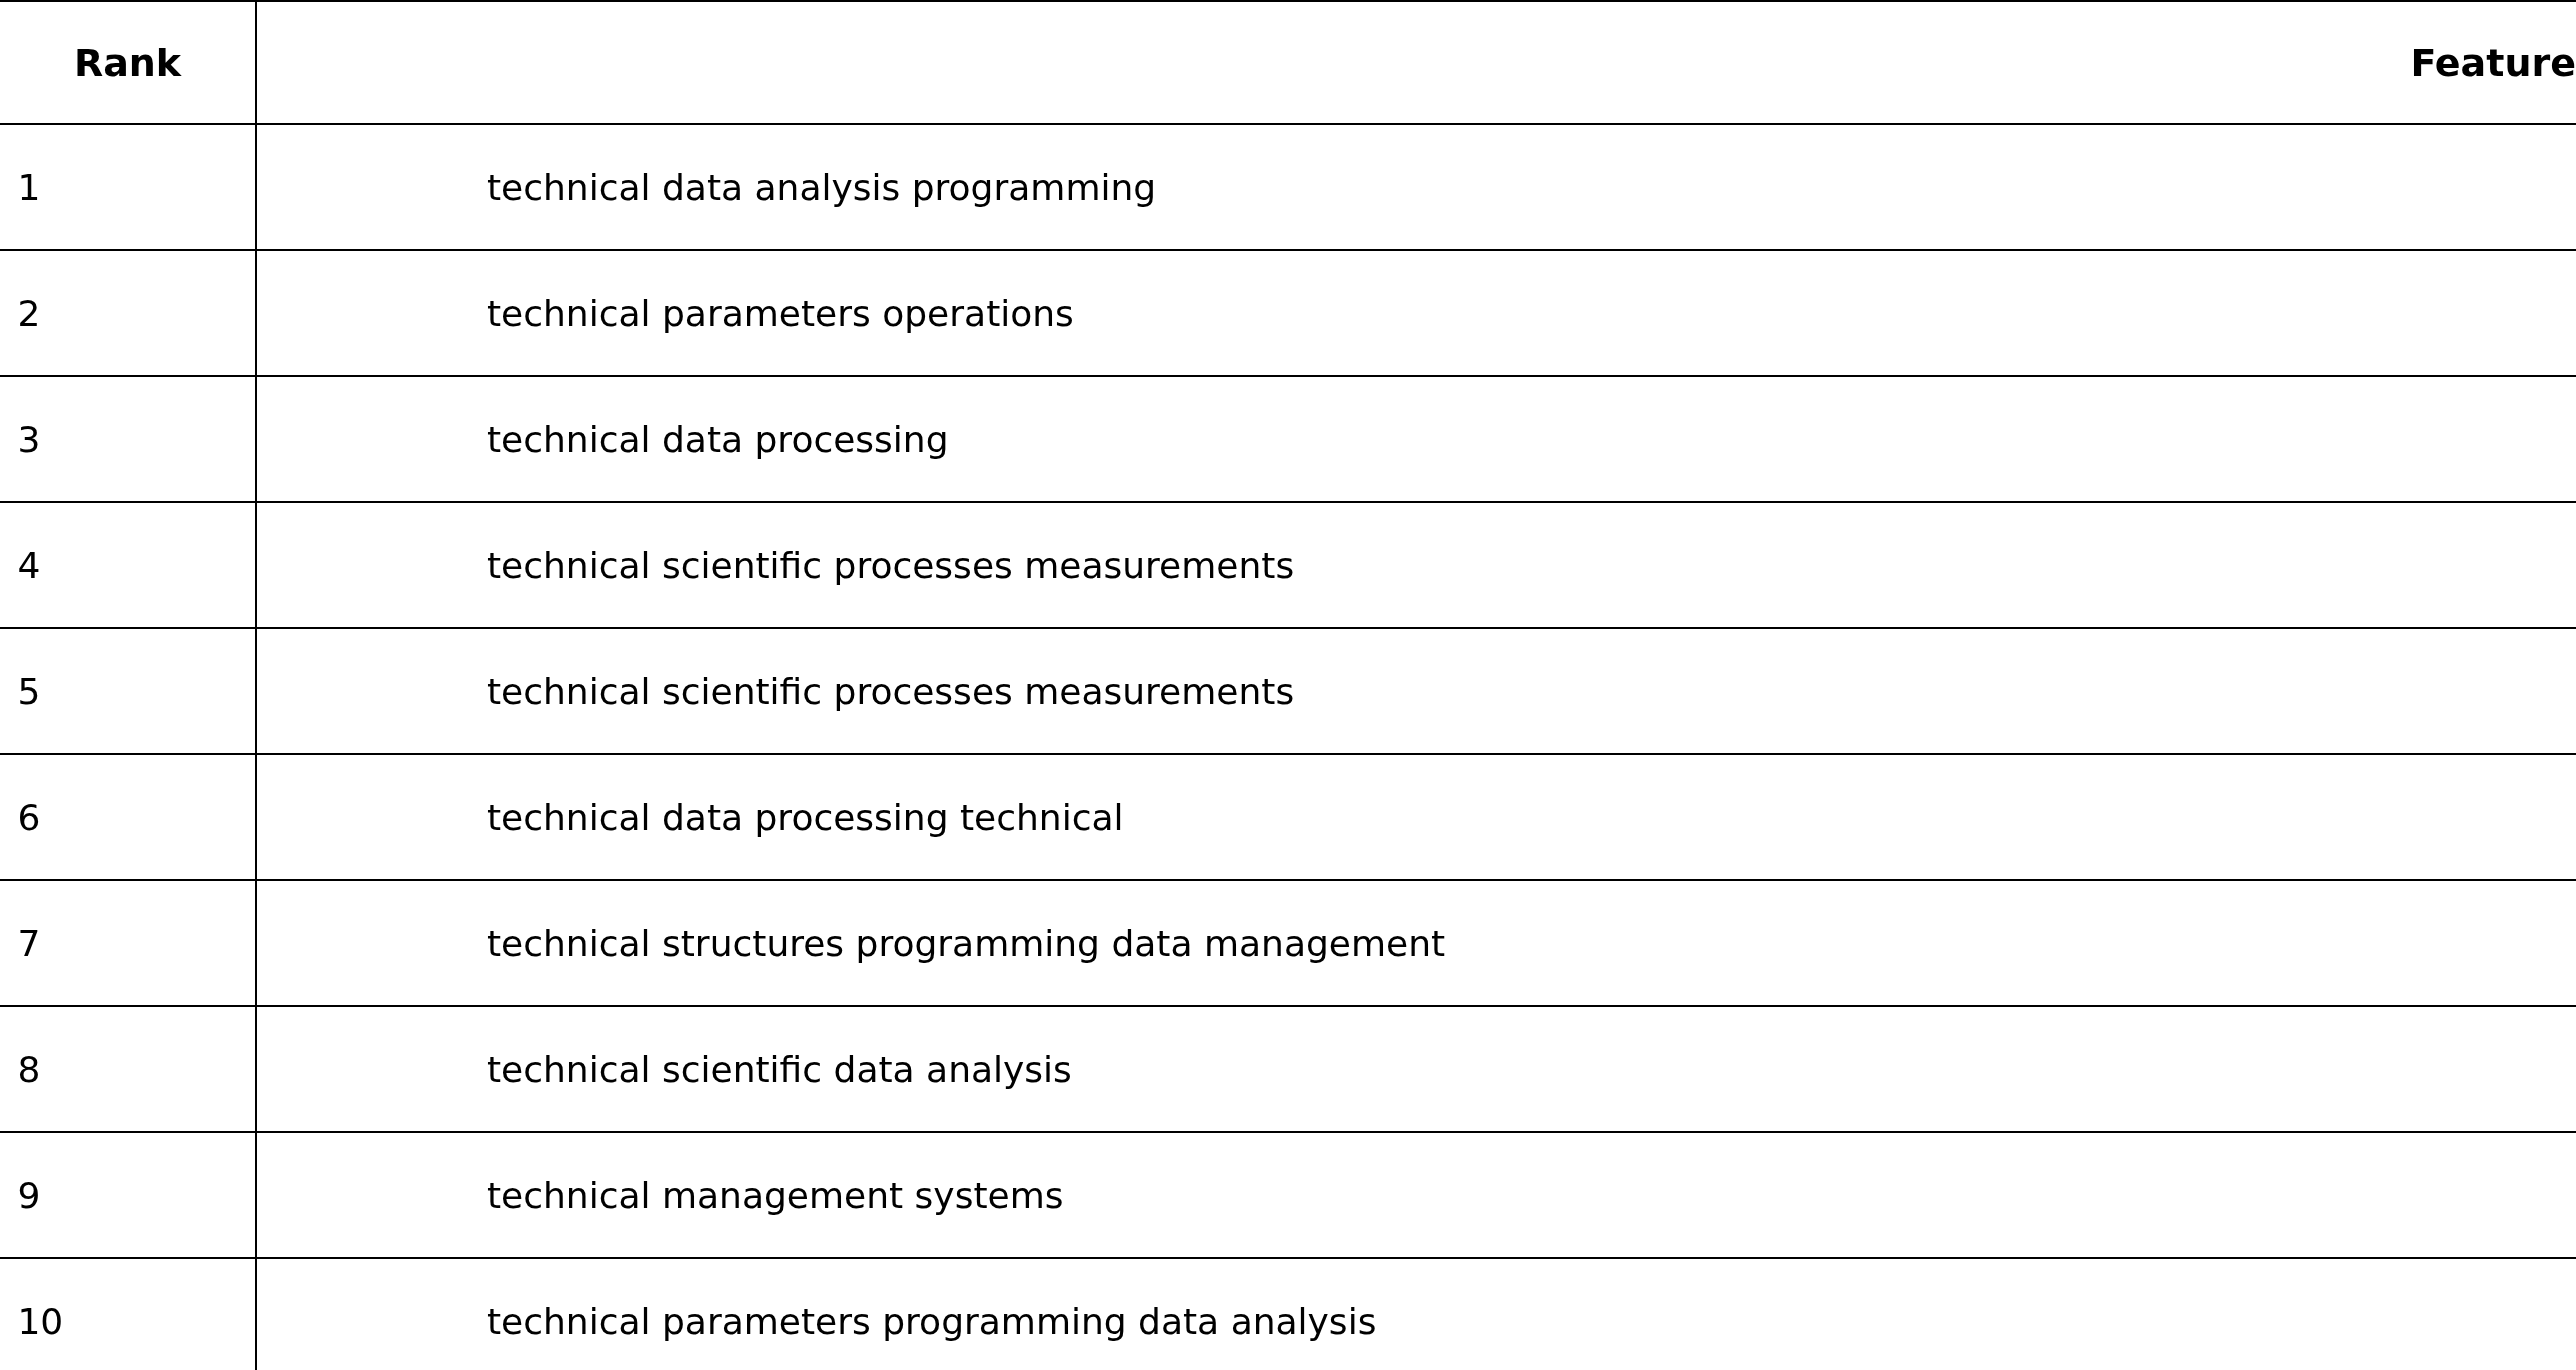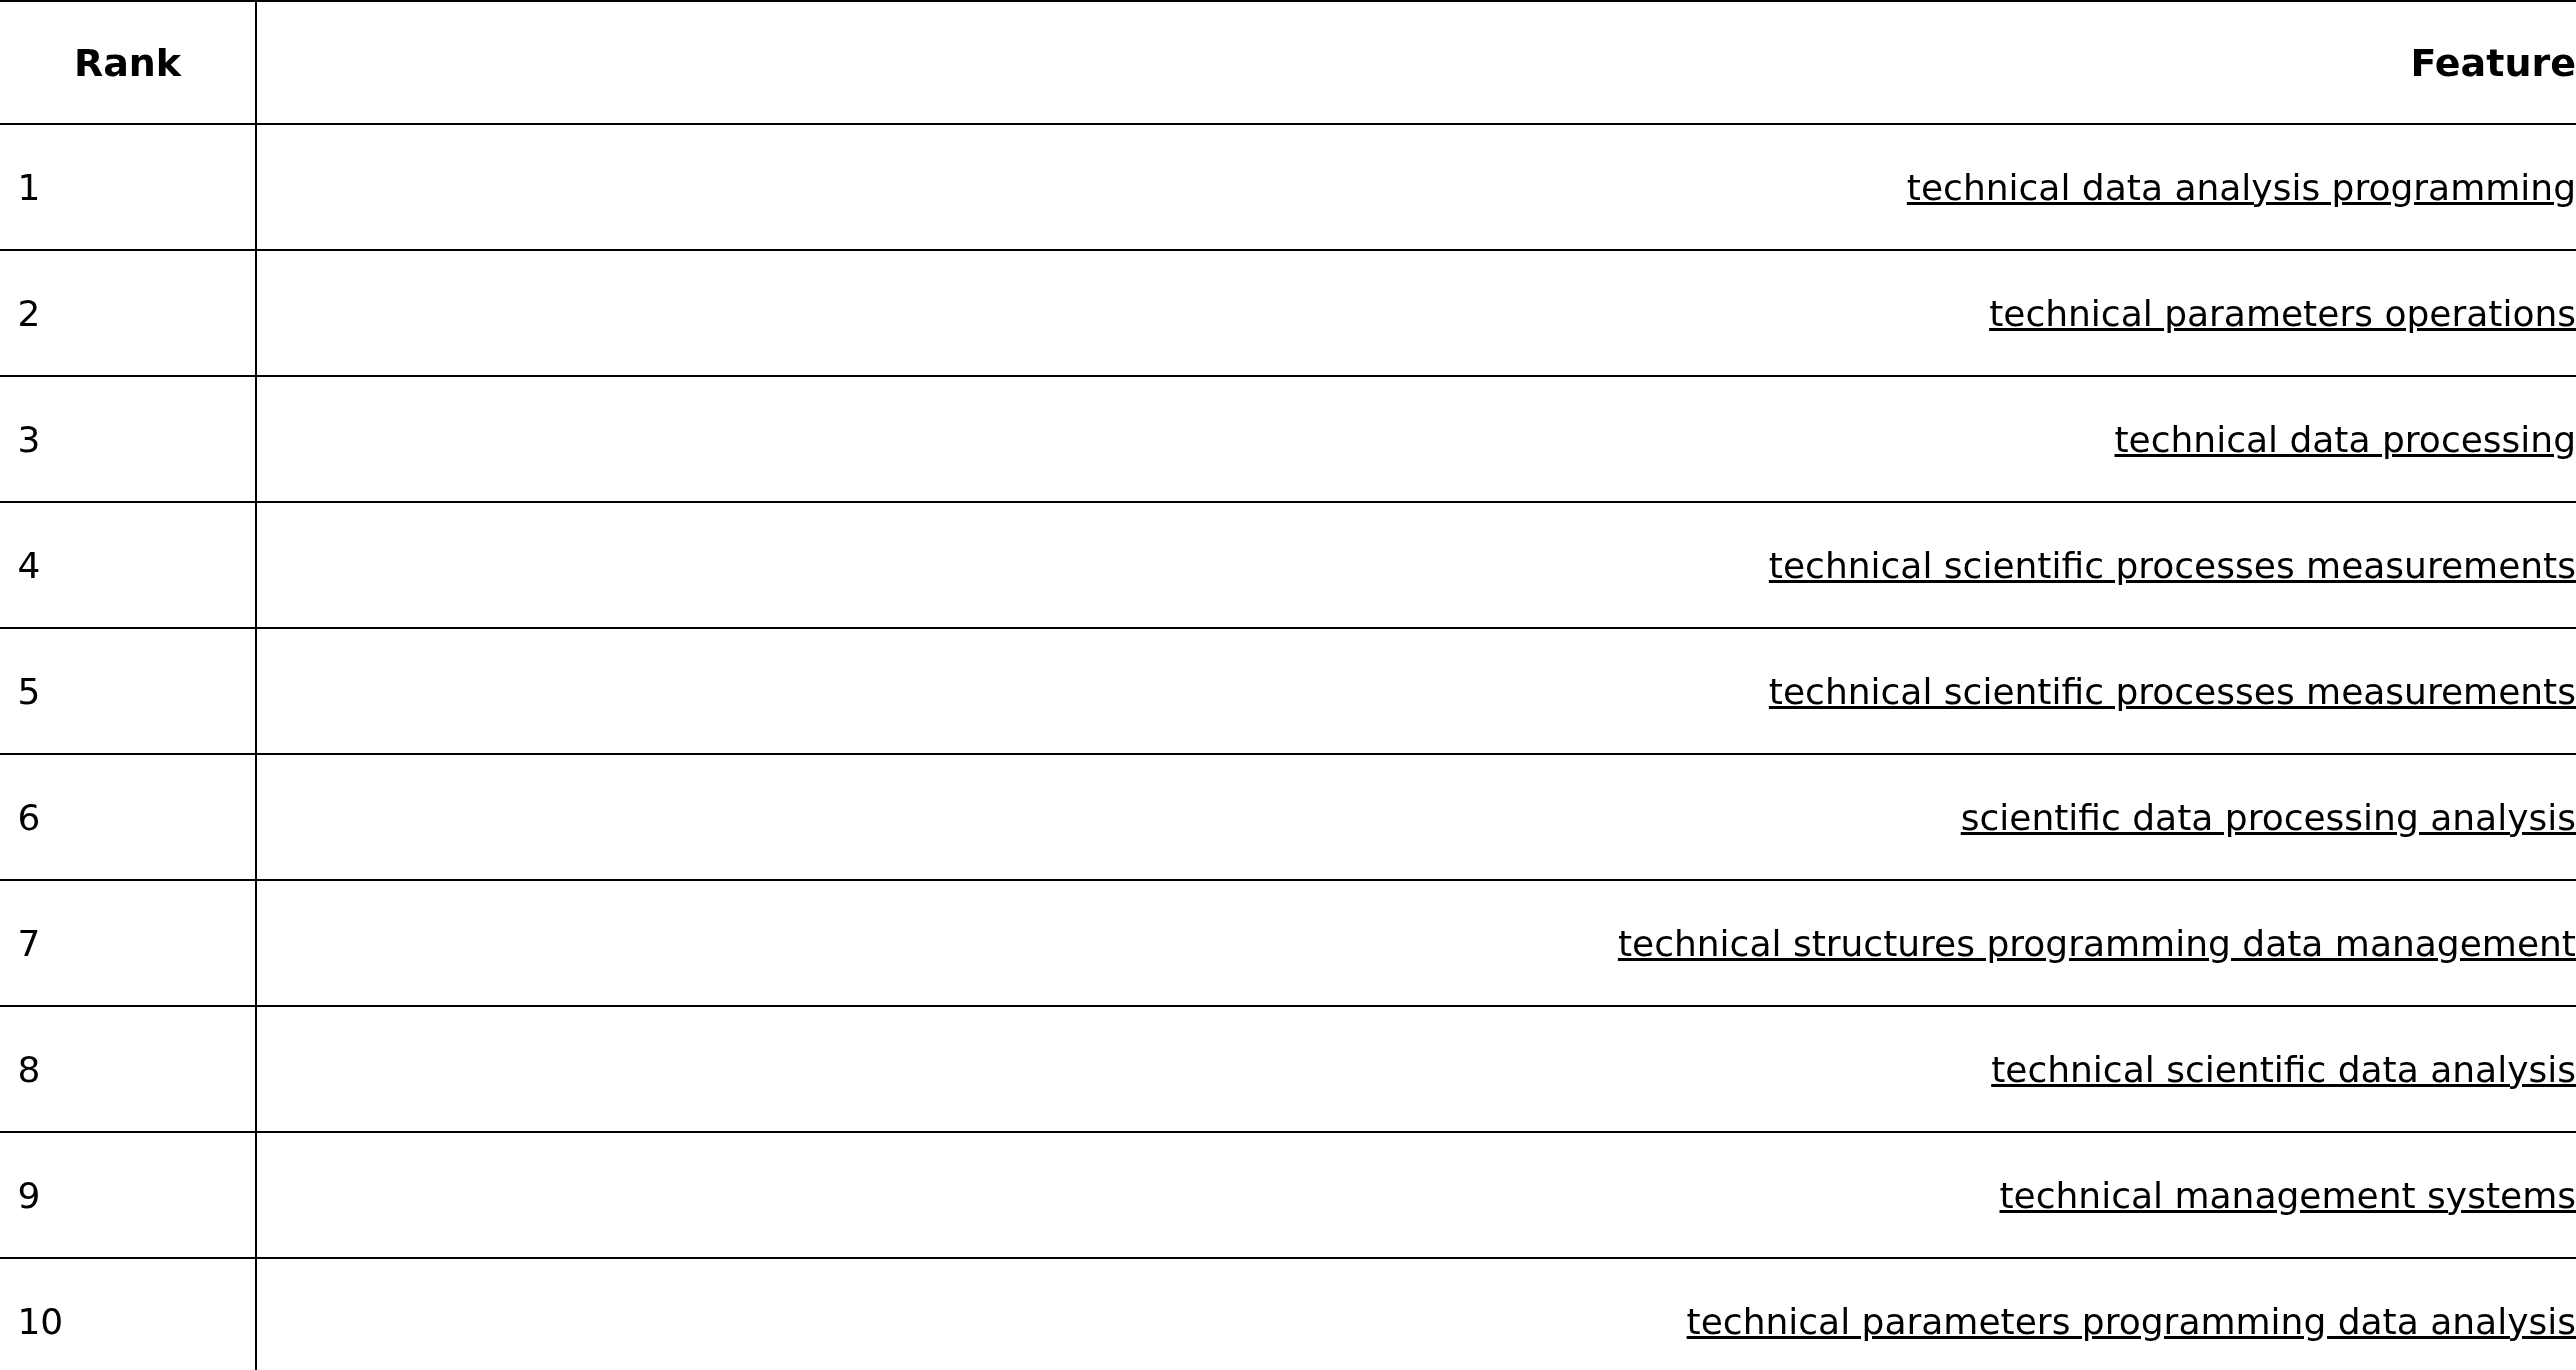--- a/index.html
+++ b/index.html
@@ -56,22 +56,22 @@
     font-size: 36px;
     font-weight: normal;
     vertical-align: middle;
     padding: 0;
   }
   table.rank-table tbody td.td-rank {
     text-align: left;
     padding-left: 17.4px;
   }
   table.rank-table tbody td.td-feature {
-    text-align: right;
-    text-decoration: underline;
+    text-align: left;
+    padding-left: 230px;
   }
 </style>
 </head>
 <body>
 
 <div class="table-wrap">
   <table class="rank-table">
     <colgroup>
       <col class="col-rank">
       <col class="col-feature">
@@ -98,21 +98,21 @@
       <tr>
         <td class="td-rank">4</td>
         <td class="td-feature">technical scientific processes measurements</td>
       </tr>
       <tr>
         <td class="td-rank">5</td>
         <td class="td-feature">technical scientific processes measurements</td>
       </tr>
       <tr>
         <td class="td-rank">6</td>
-        <td class="td-feature">scientific data processing analysis</td>
+        <td class="td-feature">technical data processing technical</td>
       </tr>
       <tr>
         <td class="td-rank">7</td>
         <td class="td-feature">technical structures programming data management</td>
       </tr>
       <tr>
         <td class="td-rank">8</td>
         <td class="td-feature">technical scientific data analysis</td>
       </tr>
       <tr>

